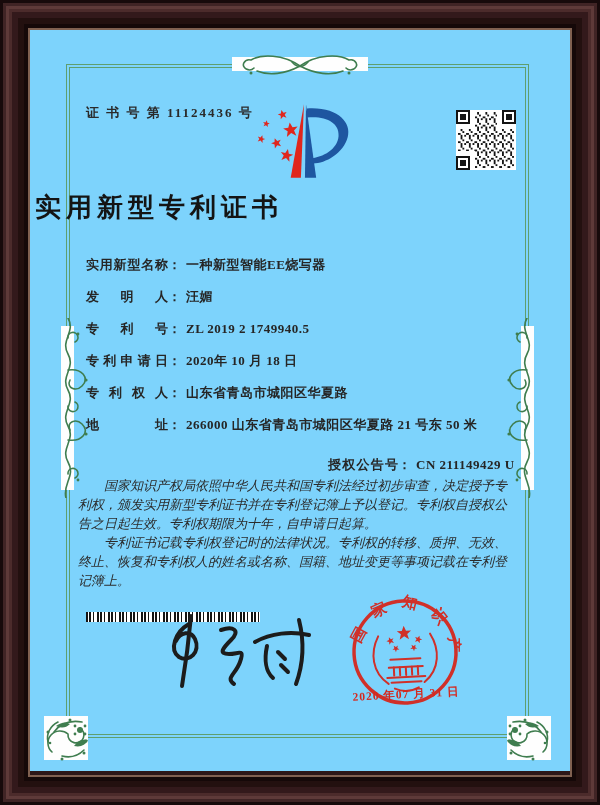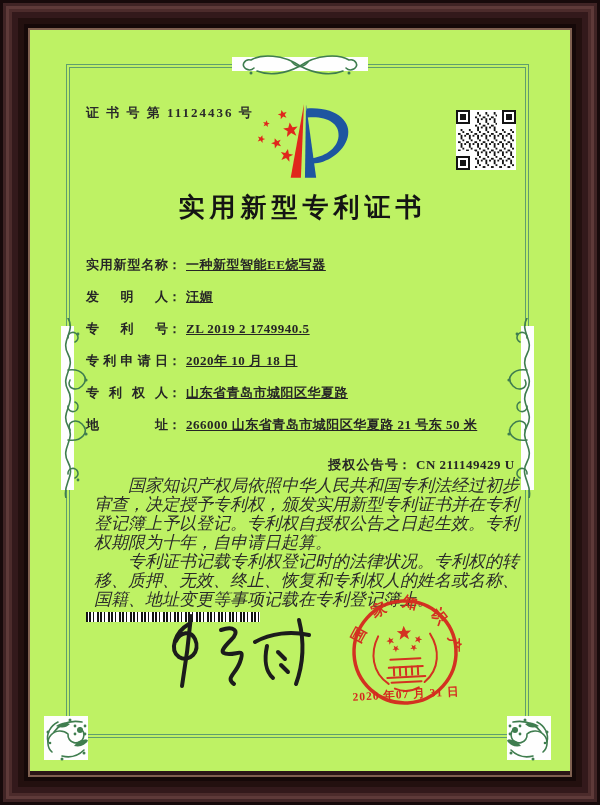--- a/index.html
+++ b/index.html
@@ -12,21 +12,21 @@
     box-shadow:
       inset 0 0 0 3px #170a0b,
       inset 0 0 0 6px #402425,
       inset 0 0 0 9px #5e3a39,
       inset 0 0 0 12px #4c2b2b,
       inset 0 0 0 18px #33191b,
       inset 0 0 0 24px #23100f,
       inset 0 0 0 28px #150808,
       inset 0 0 0 30px #806050;
   }
-  .paper { position:absolute; left:30px; top:30px; right:30px; bottom:34px; background:#bef264; z-index:1; }
+  .paper { position:absolute; left:30px; top:30px; right:30px; bottom:34px; background:#7dd3fc; z-index:1; }
 
   
   .gframe { position:absolute; left:36px; top:34px; width:463px; height:674px;
     border:4px double #5f9e6e; z-index:2; }
   .patch { position:absolute; background:#fefefe; z-index:3; }
   .p-top   { left:202px; top:27px; width:136px; height:14px; }
   .p-left  { left:31px;  top:296px; width:13px; height:164px; }
   .p-right { left:491px; top:296px; width:13px; height:164px; }
   .p-bl    { left:14px;  top:686px; width:44px; height:44px; }
   .p-br    { left:477px; top:686px; width:44px; height:44px; }
@@ -36,36 +36,36 @@
   .o-right { left:465px; top:288px; width:50px;  height:180px; transform:scaleX(-1); }
   .o-bl    { left:10px;  top:682px; width:52px;  height:52px; }
   .o-br    { left:473px; top:682px; width:52px;  height:52px; transform:scaleX(-1); }
 
   
   .cert-no { position:absolute; left:56px; top:74px; z-index:5;
     font-size:13px; letter-spacing:2px; color:#2a2a2a; font-weight:600; }
   .logo { position:absolute; left:222px; top:70px; width:110px; height:84px; z-index:5; }
   .qr   { position:absolute; left:426px; top:80px; width:60px; height:60px; z-index:5; }
 
-  .title { position:absolute; left:0; right:0; top:160px; z-index:5; text-align:center;
+  .title { position:absolute; left:0; right:0; top:160px; z-index:5; 
     font-size:26px; font-weight:700; letter-spacing:5px; text-indent:5px; color:#141414; }
 
   
   .fields { position:absolute; left:56px; top:226px; width:438px; z-index:5;
     font-size:13px; font-weight:700; color:#262626; }
-  .frow { position:relative; height:32px; white-space:nowrap;text-decoration:underline; }
+  .frow { position:relative; height:32px; white-space:nowrap; }
   .flabel { display:inline-block; width:82px; text-align:justify; text-align-last:justify; }
   .fcolon { display:inline-block; margin:0 5px 0 0; }
   .fval { letter-spacing:0.5px; }
   .second { position:absolute; left:242px; top:8px; }
   .second .flabel { width:70px; }
 
   
-  .body-text { position:absolute; left:64px; top:446px; width:430px; z-index:5;
-    font-size:17px; line-height:19px; color:#2b2b2b; font-style:italic; }
+  .body-text { position:absolute; left:48px; top:446px; width:430px; z-index:5;
+    font-size:13px; line-height:19px; color:#2b2b2b; font-style:italic; }
   .body-text p { text-indent:2em; }
 
   
   .barcode { position:absolute; left:56px; top:582px; width:174px; height:10px; z-index:5;
     background:repeating-linear-gradient(90deg,#141414 0 2px,#fff 2px 3px,#141414 3px 5px,#fff 5px 7px,#141414 7px 8px,#fff 8px 11px); }
   .director { position:absolute; left:56px; top:609px; z-index:5;
     font-family:"Liberation Sans","DejaVu Sans",sans-serif; font-size:14px; color:#111; line-height:23px; }
   .sig { position:absolute; left:125px; top:580px; width:175px; height:92px; z-index:5; }
 
   .seal { position:absolute; left:316px; top:563px; width:118px; height:118px; z-index:6;

